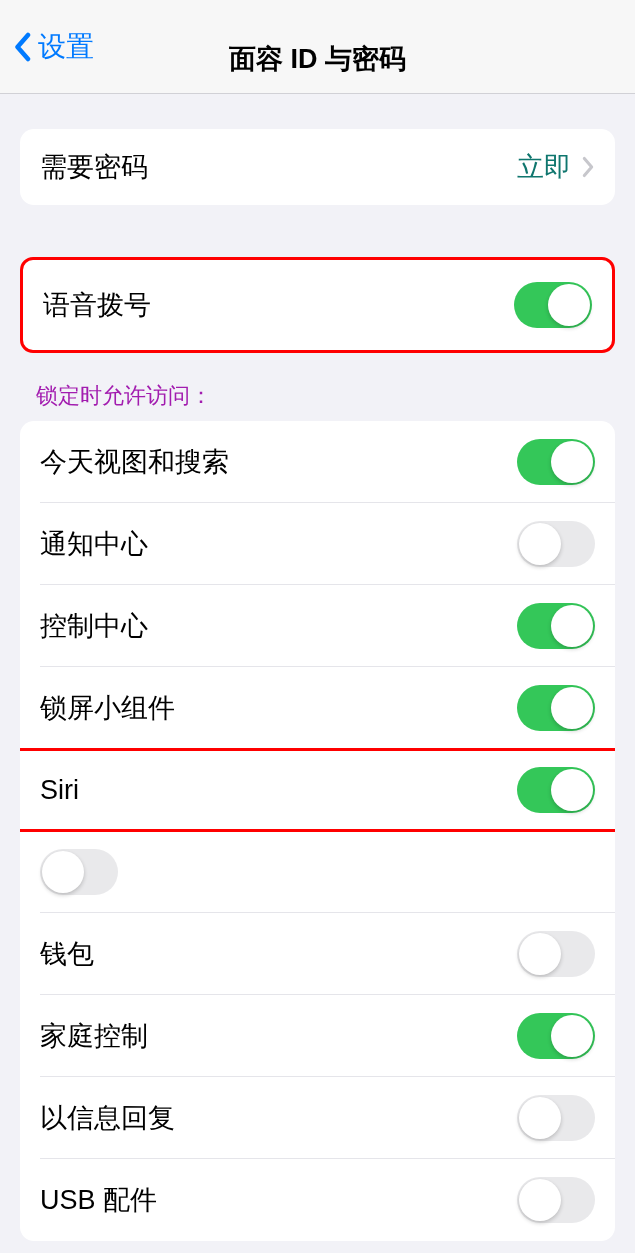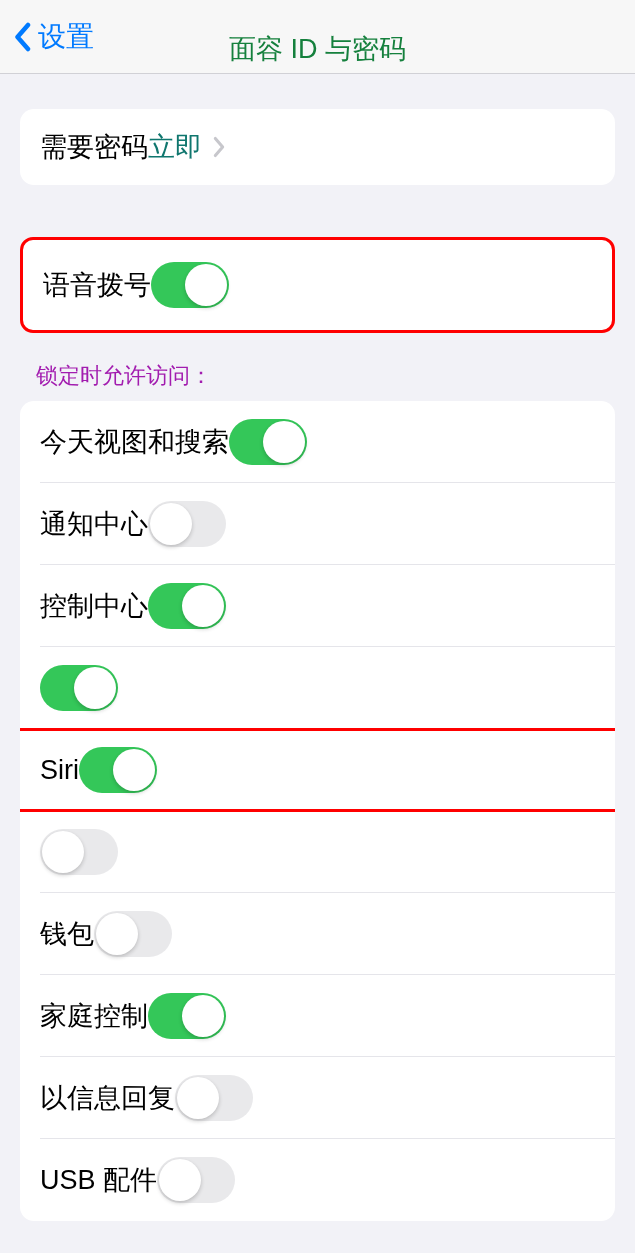--- a/index.html
+++ b/index.html
@@ -8,21 +8,21 @@
       box-sizing: border-box;
       font-family: -apple-system, BlinkMacSystemFont, "Helvetica Neue", Arial, sans-serif;
     }
     body {
       width: 635px;
       height: 1253px;
       background: #f2f2f7;
       overflow: hidden;
     }
     .nav-bar {
-      height: 74px;
+      height: 94px;
       background: #f7f7f7;
       border-bottom: 1px solid #d1d1d6;
       display: flex;
       align-items: center;
       position: relative;
       padding: 0 12px;
       text-align: center;
     }
     .back-btn {
       display: flex;
@@ -34,39 +34,40 @@
     .back-chevron {
       width: 20px;
       height: 30px;
       margin-right: 6px;
     }
     .nav-title {
       position: absolute;
       left: 50%;
       transform: translateX(-50%);
       font-size: 27px;
-      font-weight: 400;
-      color: #15803d;
+      font-weight: 700;
+      color: #000000;
       margin-top: 24px;
     }
     .content {
       padding: 0;
     }
     .section-spacer {
       height: 35px;
     }
     .cell-group {
       background: #fff;
       border-radius: 14px;
       margin: 0 20px;
       overflow: hidden;
     }
     .cell {
       display: flex;
       align-items: center;
+      justify-content: space-between;
       padding: 18px 20px;
       min-height: 76px;
       position: relative;
     }
     .cell:not(:last-child)::after {
       content: "";
       position: absolute;
       bottom: 0;
       left: 20px;
       right: 0;
@@ -210,20 +211,21 @@
           <div class="toggle-knob"></div>
         </div>
     </div>
     <div class="cell">
       <span class="cell-label">控制中心</span>
       <div class="toggle on">
           <div class="toggle-knob"></div>
         </div>
     </div>
     <div class="cell">
+      <span class="cell-label">锁屏小组件</span>
       <div class="toggle on">
           <div class="toggle-knob"></div>
         </div>
     </div>
     <div class="cell cell-highlighted">
       <span class="cell-label">Siri</span>
       <div class="toggle on">
           <div class="toggle-knob"></div>
         </div>
     </div>

